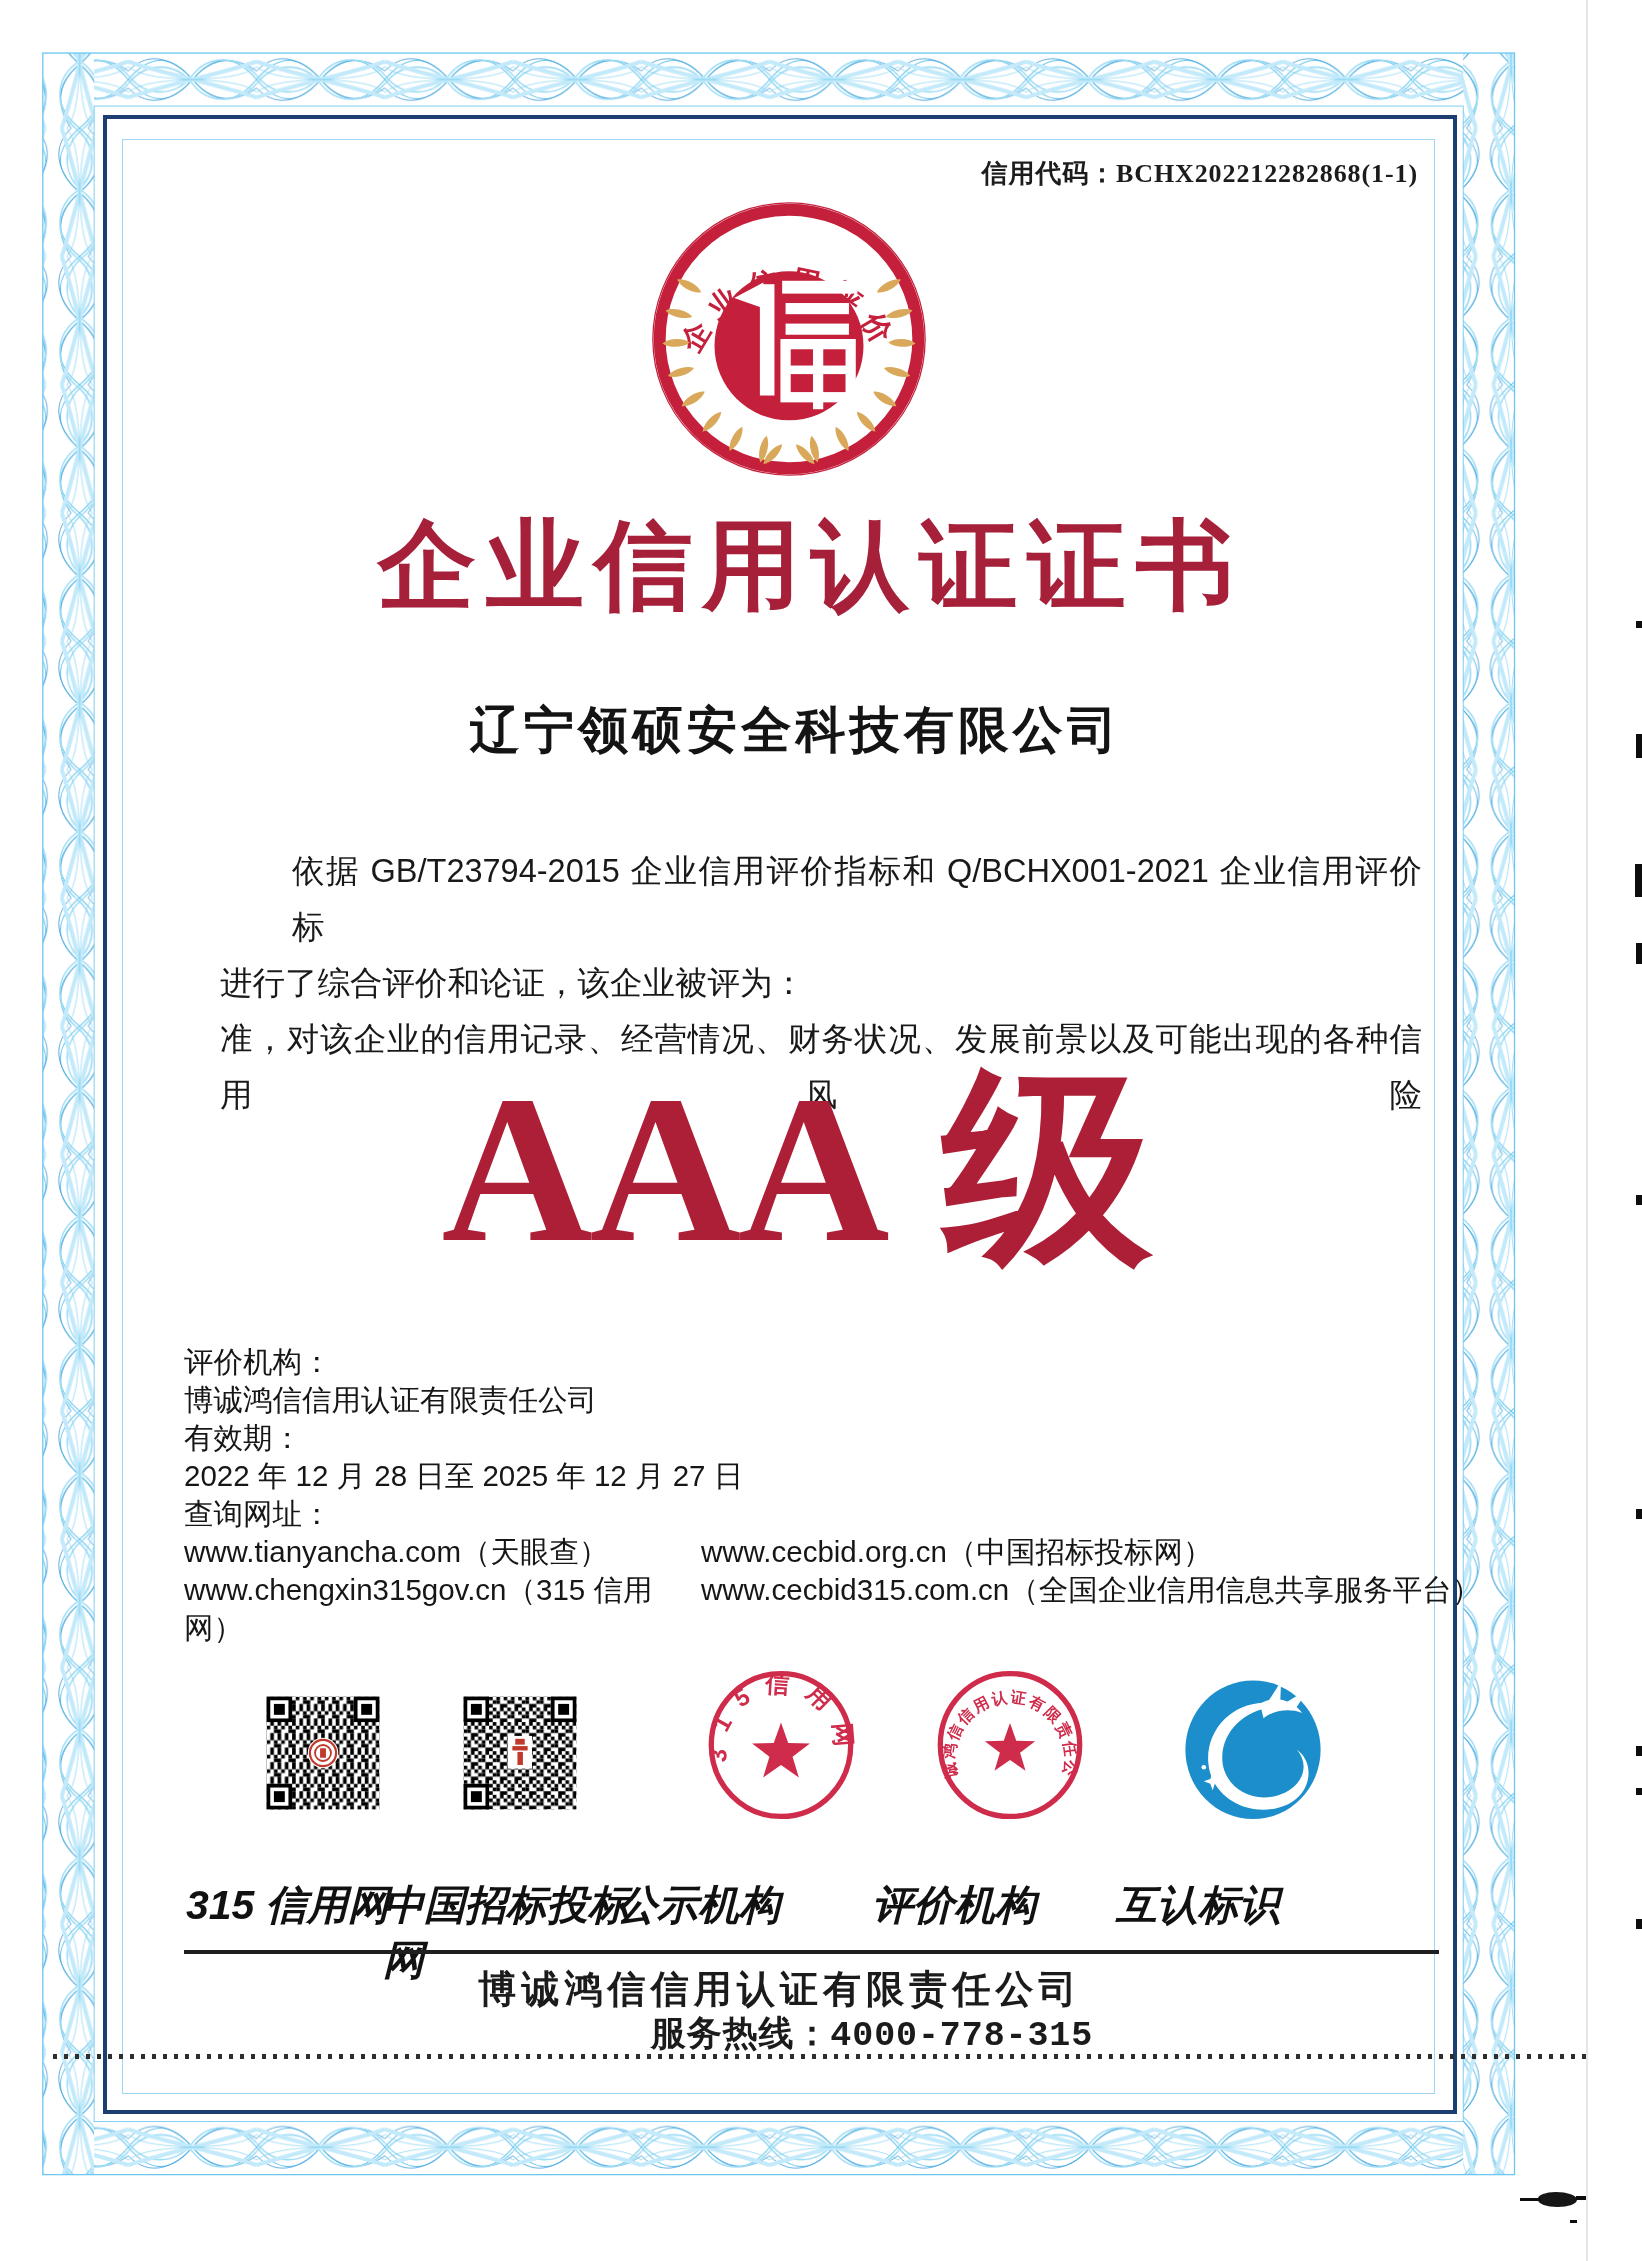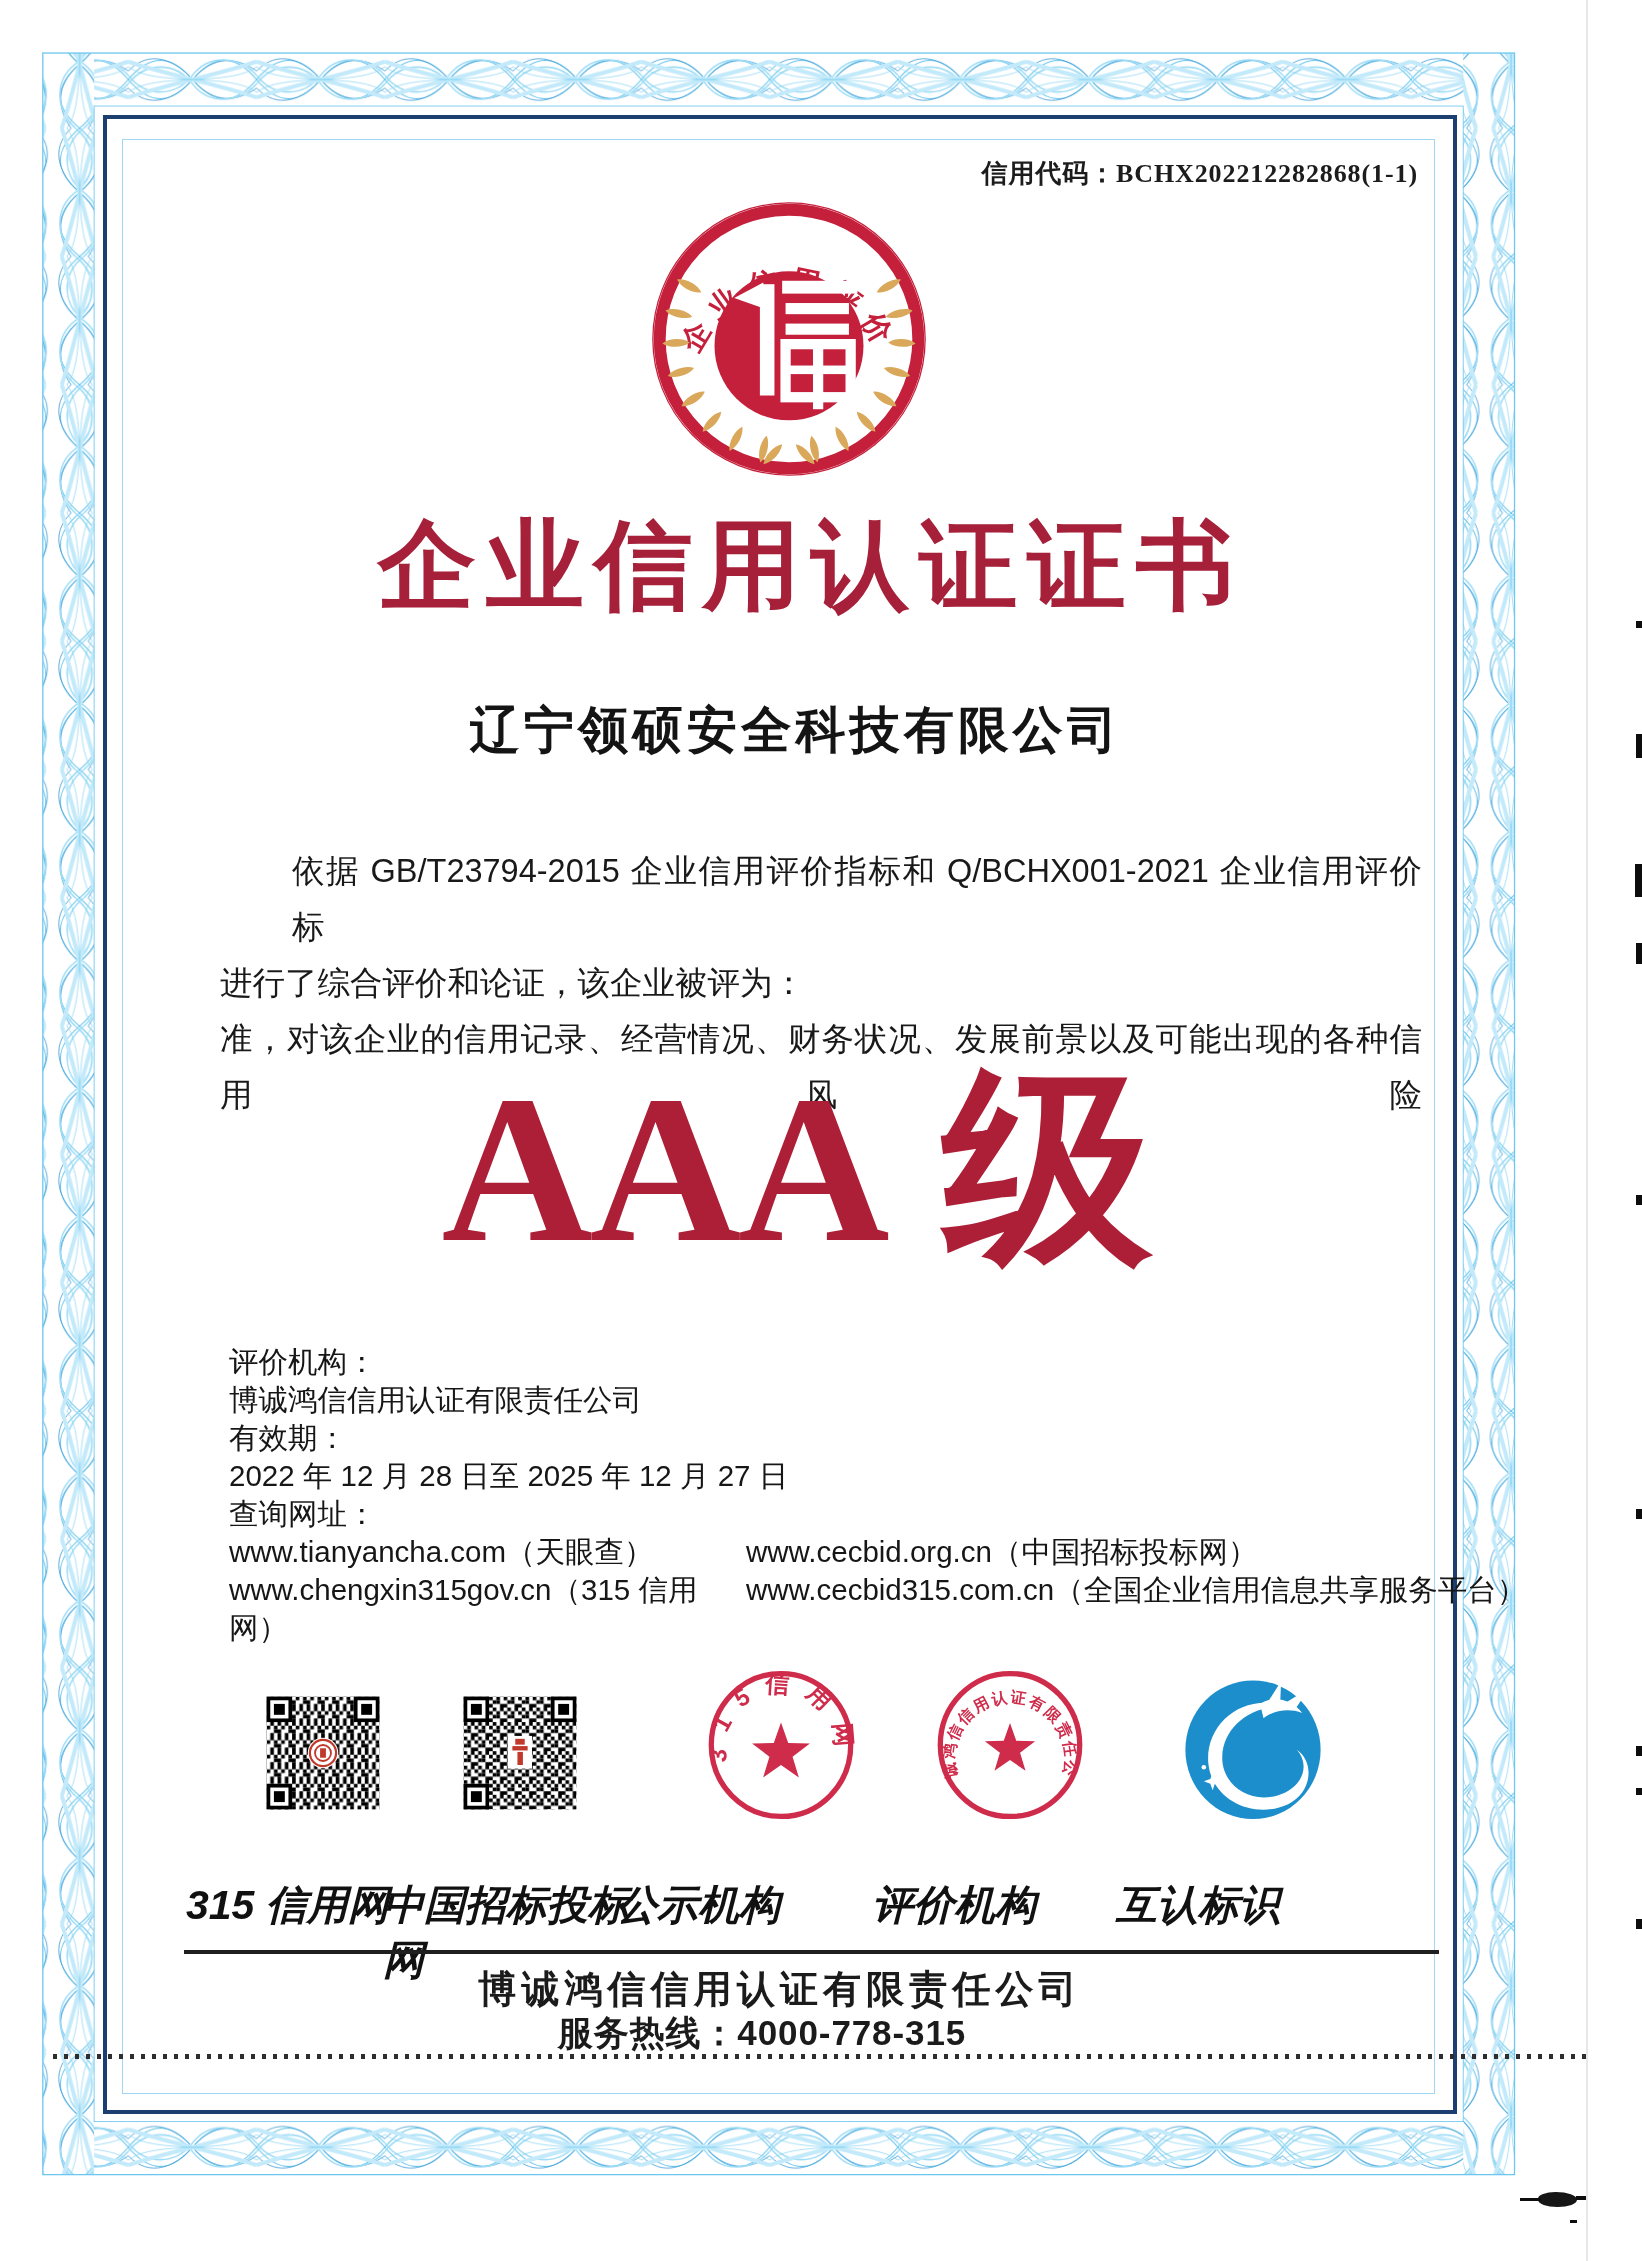--- a/index.html
+++ b/index.html
@@ -20,21 +20,21 @@
   .title{top:513px;font-family:"Liberation Serif",serif;font-size:98px;line-height:107px;font-weight:900;color:#a6203a;letter-spacing:10.3px;margin:0;transform:translateX(15.4px);}
   .company{top:703px;font-size:50px;line-height:55px;font-weight:800;color:#141414;letter-spacing:4.3px;}
 
   .body-text{position:absolute;left:184px;top:843px;width:1238px;font-size:32.5px;line-height:56px;color:#191919;}
   .bline{white-space:nowrap;margin-left:36px;}
   .bline.just{white-space:normal;text-align:justify;text-align-last:justify;}
   .bline.indent{padding-left:72px;}
 
   .rating{top:1059px;font-family:"Liberation Serif",serif;font-size:210px;line-height:221px;font-weight:900;color:#ad1f37;letter-spacing:-3.4px;word-spacing:19px;}
 
-  .info{position:absolute;left:184px;top:1343px;font-size:29.5px;line-height:38px;color:#161616;margin-left:45px;}
+  .info{position:absolute;left:184px;top:1343px;font-size:29.5px;line-height:38px;color:#161616;}
   .urlrow{display:flex;}
   .ucol{width:517px;flex:0 0 517px;}
 
   .badge-label{position:absolute;top:1878px;width:274px;text-align:left;font-size:41px;font-weight:800;color:#111;font-style:italic;}
   .qr1{left:263px;top:1693px;}
   .qr2{left:460px;top:1693px;}
   .stamp1{left:706px;top:1670px;}
   .stamp2{left:935px;top:1670px;}
   .bluelogo{left:1181px;top:1676px;}
 
@@ -263,21 +263,21 @@
   </svg>
 
   <div class="badge-label" style="left:186px;">315 信用网</div>
   <div class="badge-label" style="left:383px;">中国招标投标网</div>
   <div class="badge-label" style="left:616px;">公示机构</div>
   <div class="badge-label" style="left:872px;">评价机构</div>
   <div class="badge-label" style="left:1116px;">互认标识</div>
 
   <div class="footer-line"></div>
   <div class="abs cwrap issuer" style="left:103px;width:1354px;">博诚鸿信信用认证有限责任公司</div>
-  <div class="abs cwrap hotline" style="left:85px;width:1354px;">服务热线：4000-778-315</div>
+  <div class="abs cwrap hotline" style="left:103px;width:1538px;font-family:Liberation Mono, monospace;">服务热线：4000-778-315</div>
   <div class="dotted"></div>
 
   <div class="fold"></div>
   <div class="mark" style="left:1636px;top:621px;width:6px;height:6.8px;"></div>
   <div class="mark" style="left:1636px;top:734px;width:6px;height:24px;"></div>
   <div class="mark" style="left:1635px;top:864px;width:6.8px;height:32.5px;"></div>
   <div class="mark" style="left:1636px;top:943px;width:6px;height:20.5px;"></div>
   <div class="mark" style="left:1636px;top:1195px;width:6px;height:10.3px;"></div>
   <div class="mark" style="left:1636px;top:1509px;width:6px;height:10.3px;"></div>
   <div class="mark" style="left:1636px;top:1746px;width:6px;height:10.3px;"></div>

